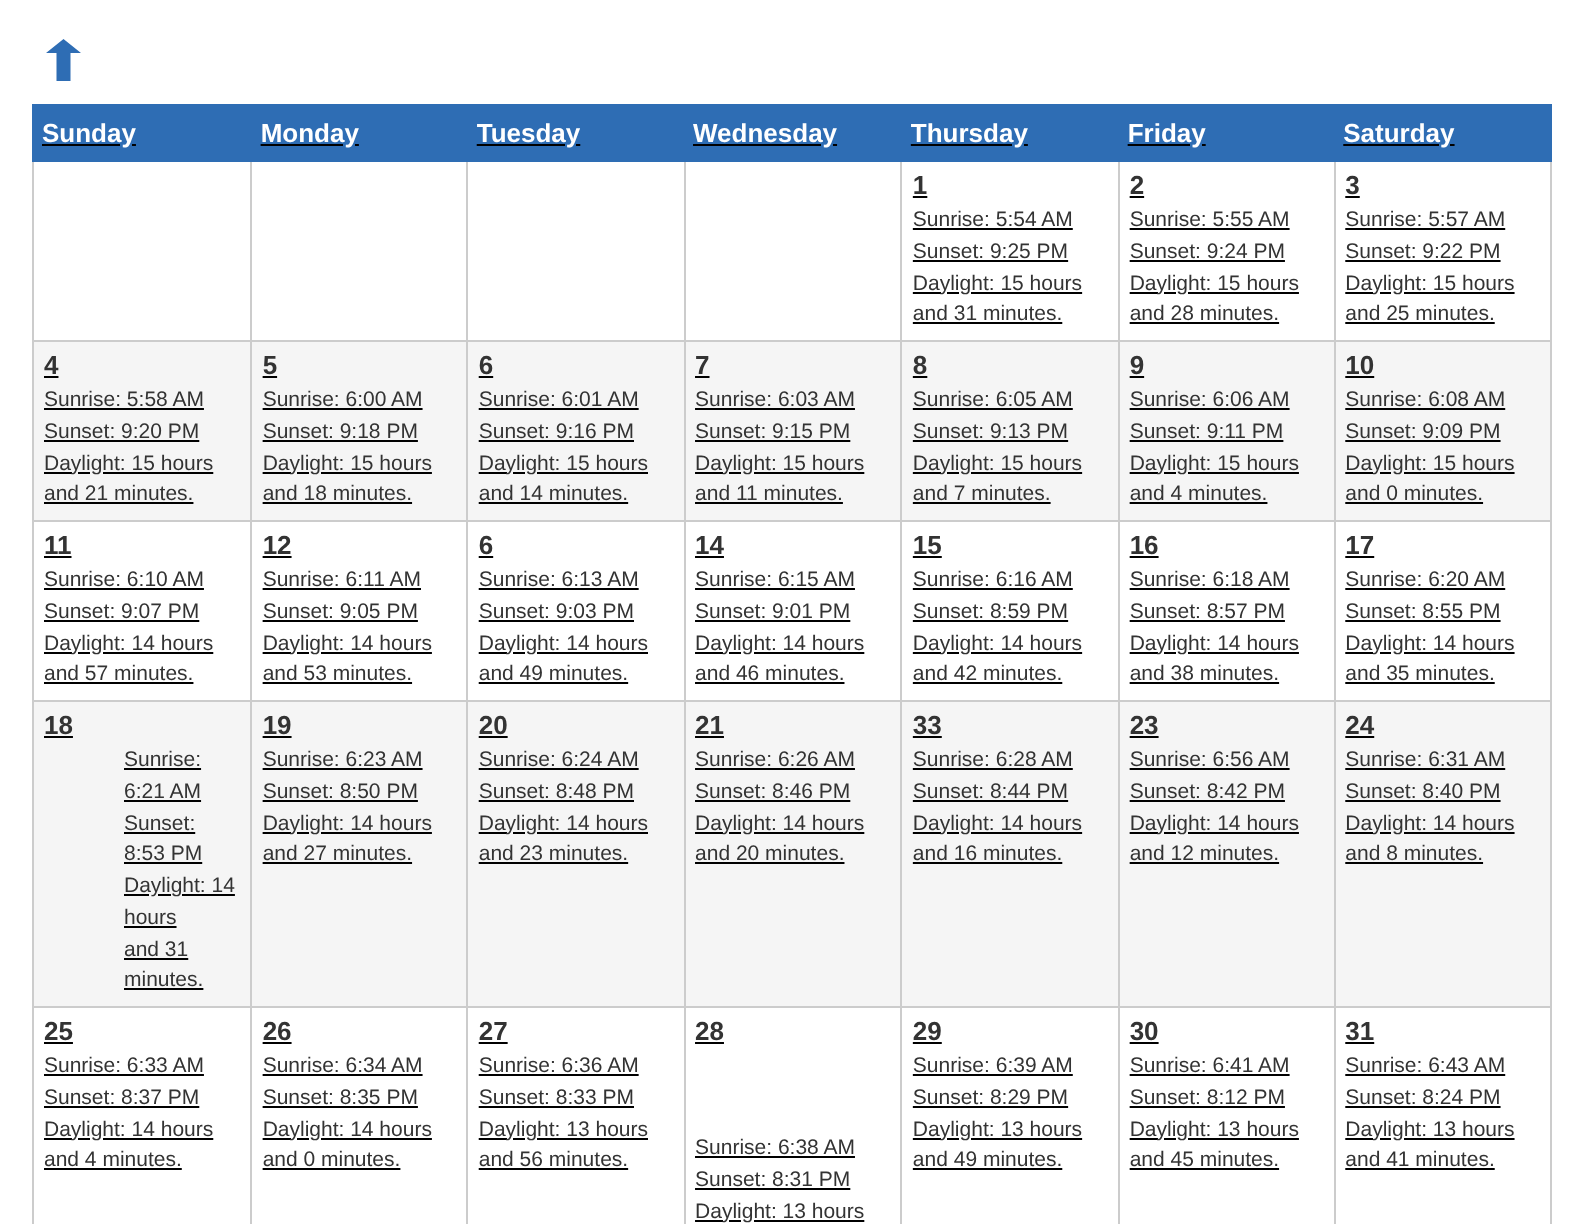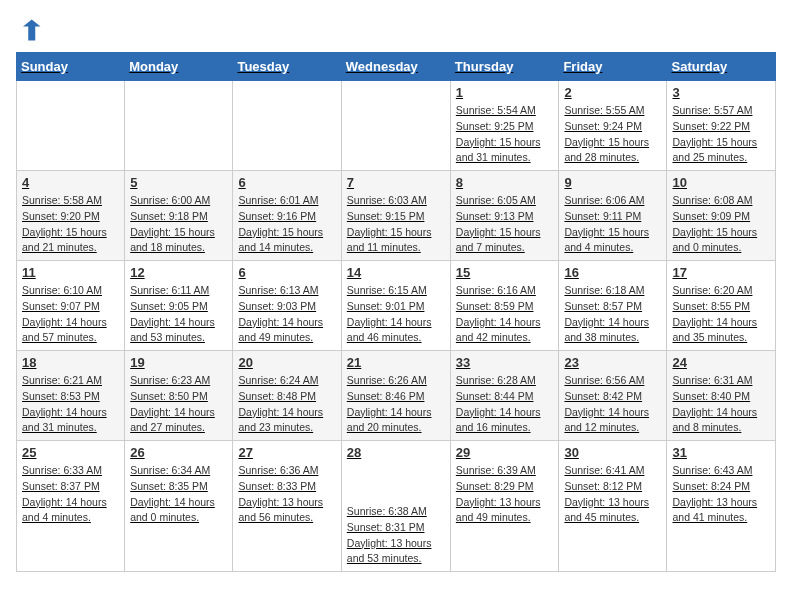--- a/index.html
+++ b/index.html
@@ -245,21 +245,21 @@
           <div class="day-number">17</div>
           <div class="day-info" style="white-space: pre-line;">Sunrise: 6:20 AM
 Sunset: 8:55 PM
 Daylight: 14 hours
 and 35 minutes.</div>
         </td>
       </tr>
       <tr>
         <td>
           <div class="day-number">18</div>
-          <div class="day-info" style="white-space: pre-line;">Sunrise: 6:21 AM
+          <div class="day-info" style="white-space: pre-line; margin-left: 40px;">Sunrise: 6:21 AM
 Sunset: 8:53 PM
 Daylight: 14 hours
 and 31 minutes.</div>
         </td>
         <td>
           <div class="day-number">19</div>
           <div class="day-info" style="white-space: pre-line;">Sunrise: 6:23 AM
 Sunset: 8:50 PM
 Daylight: 14 hours
 and 27 minutes.</div>

